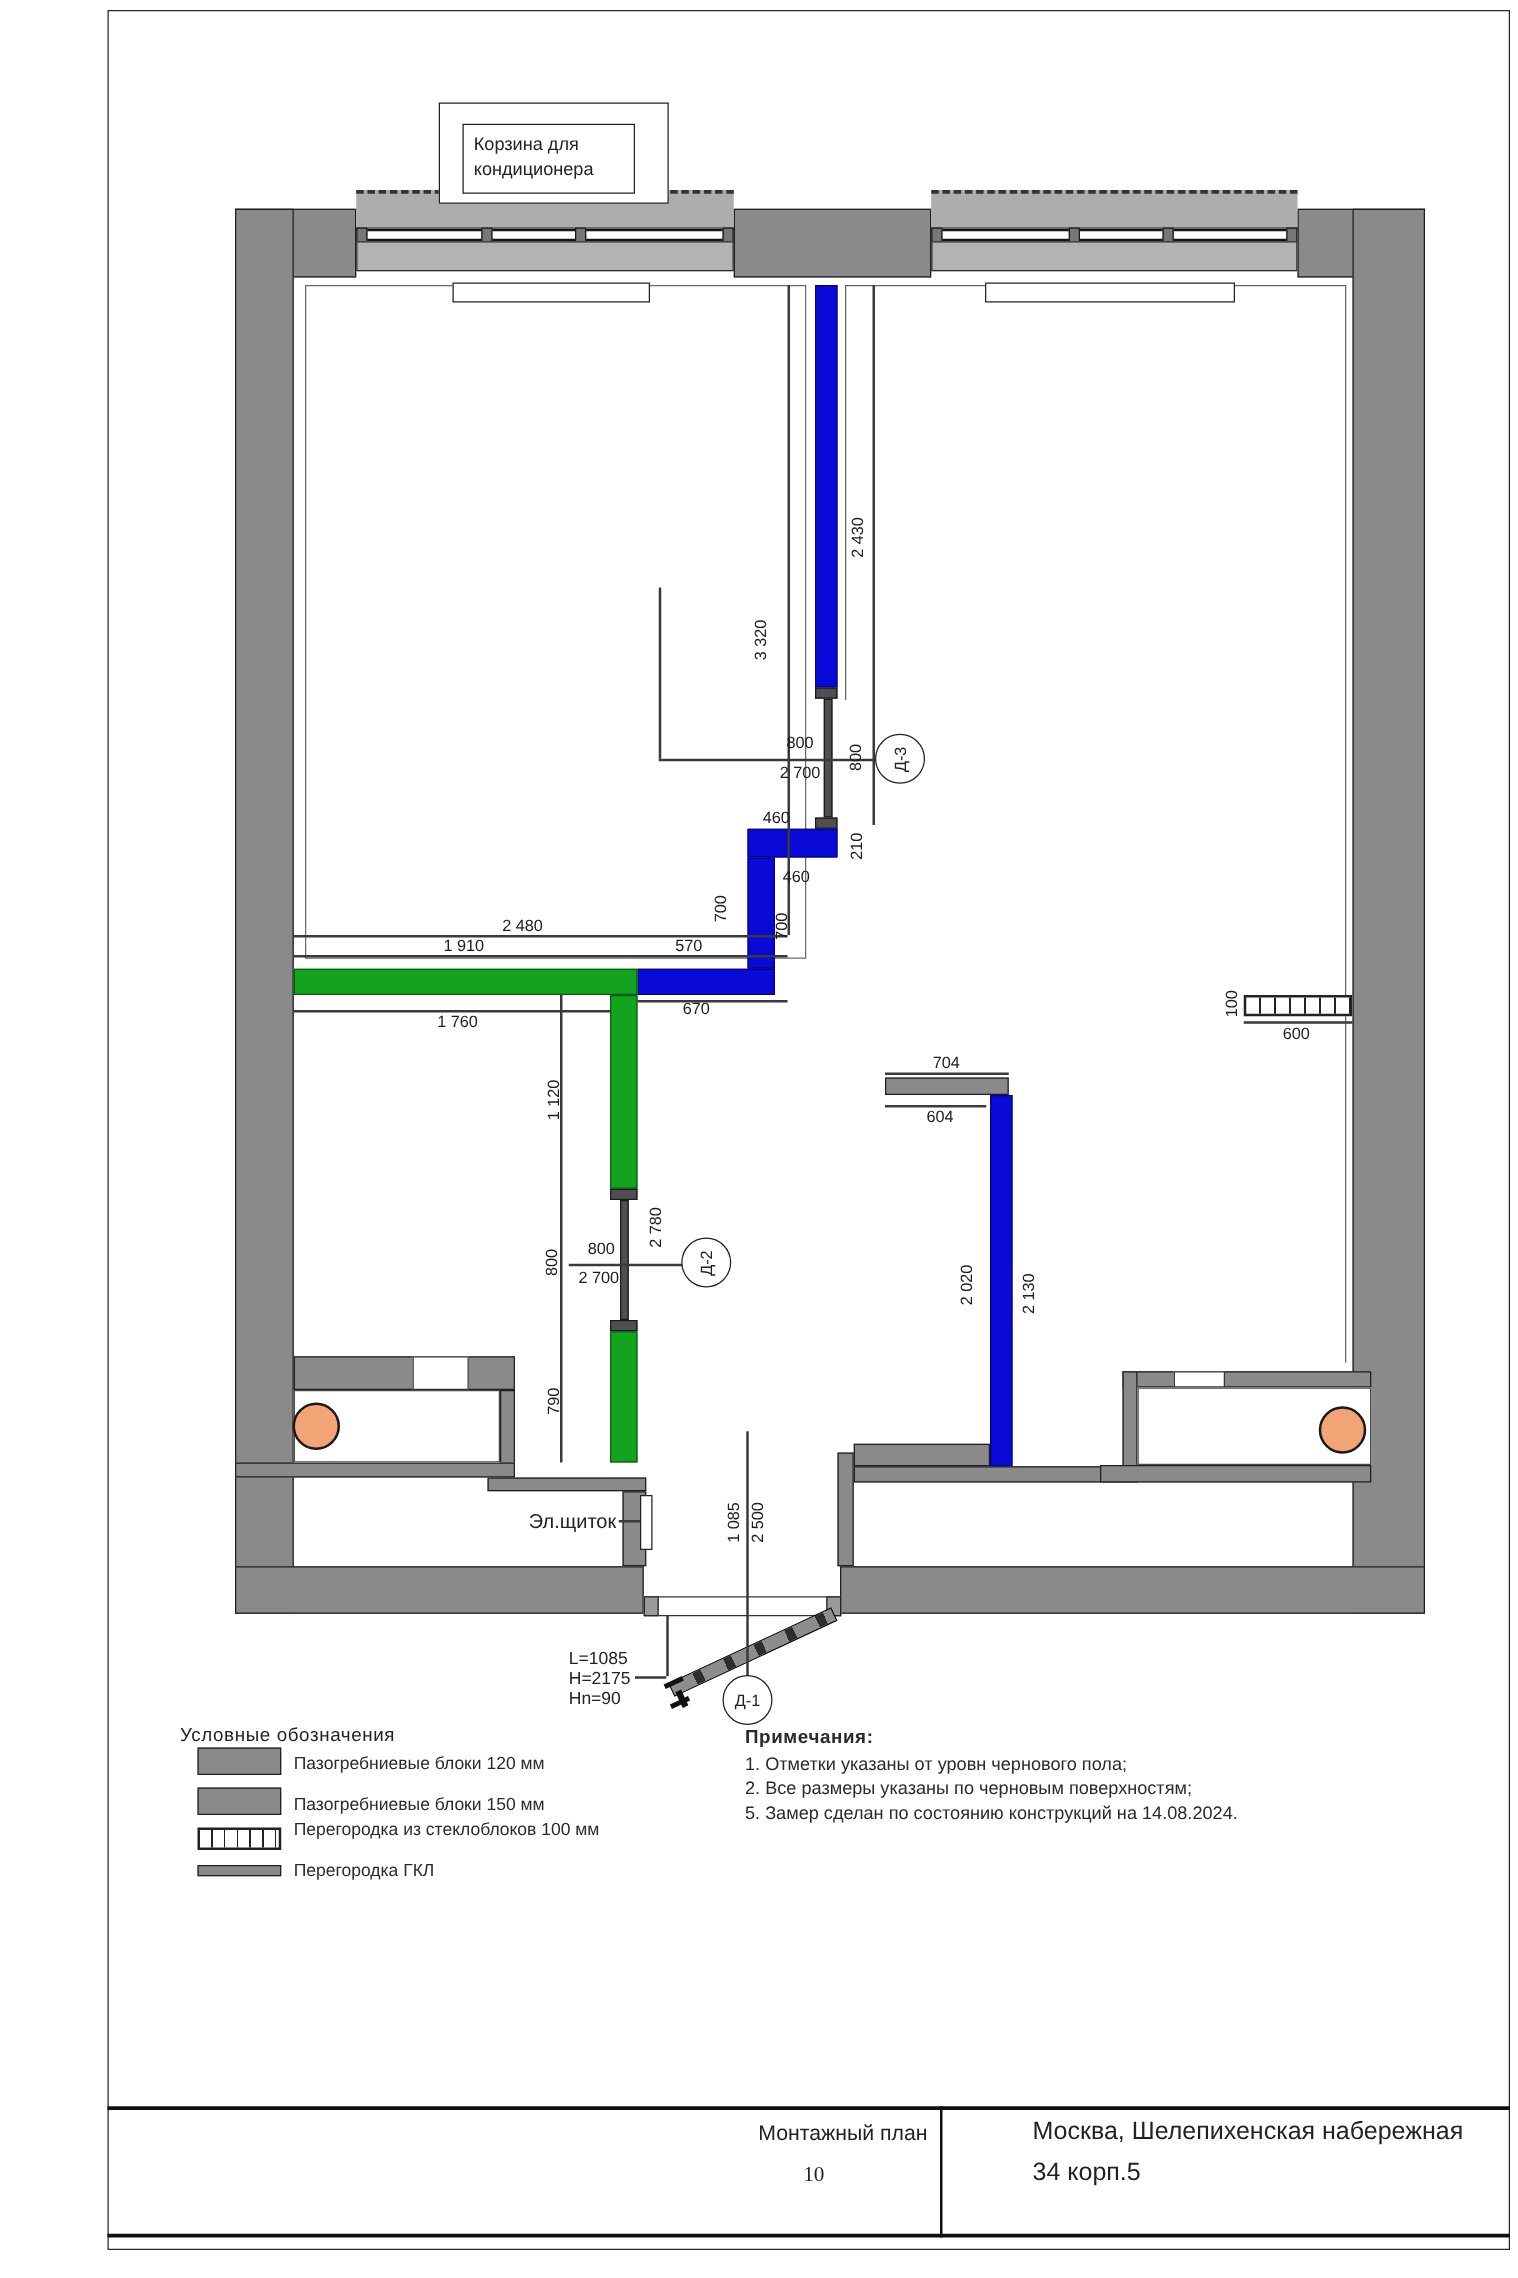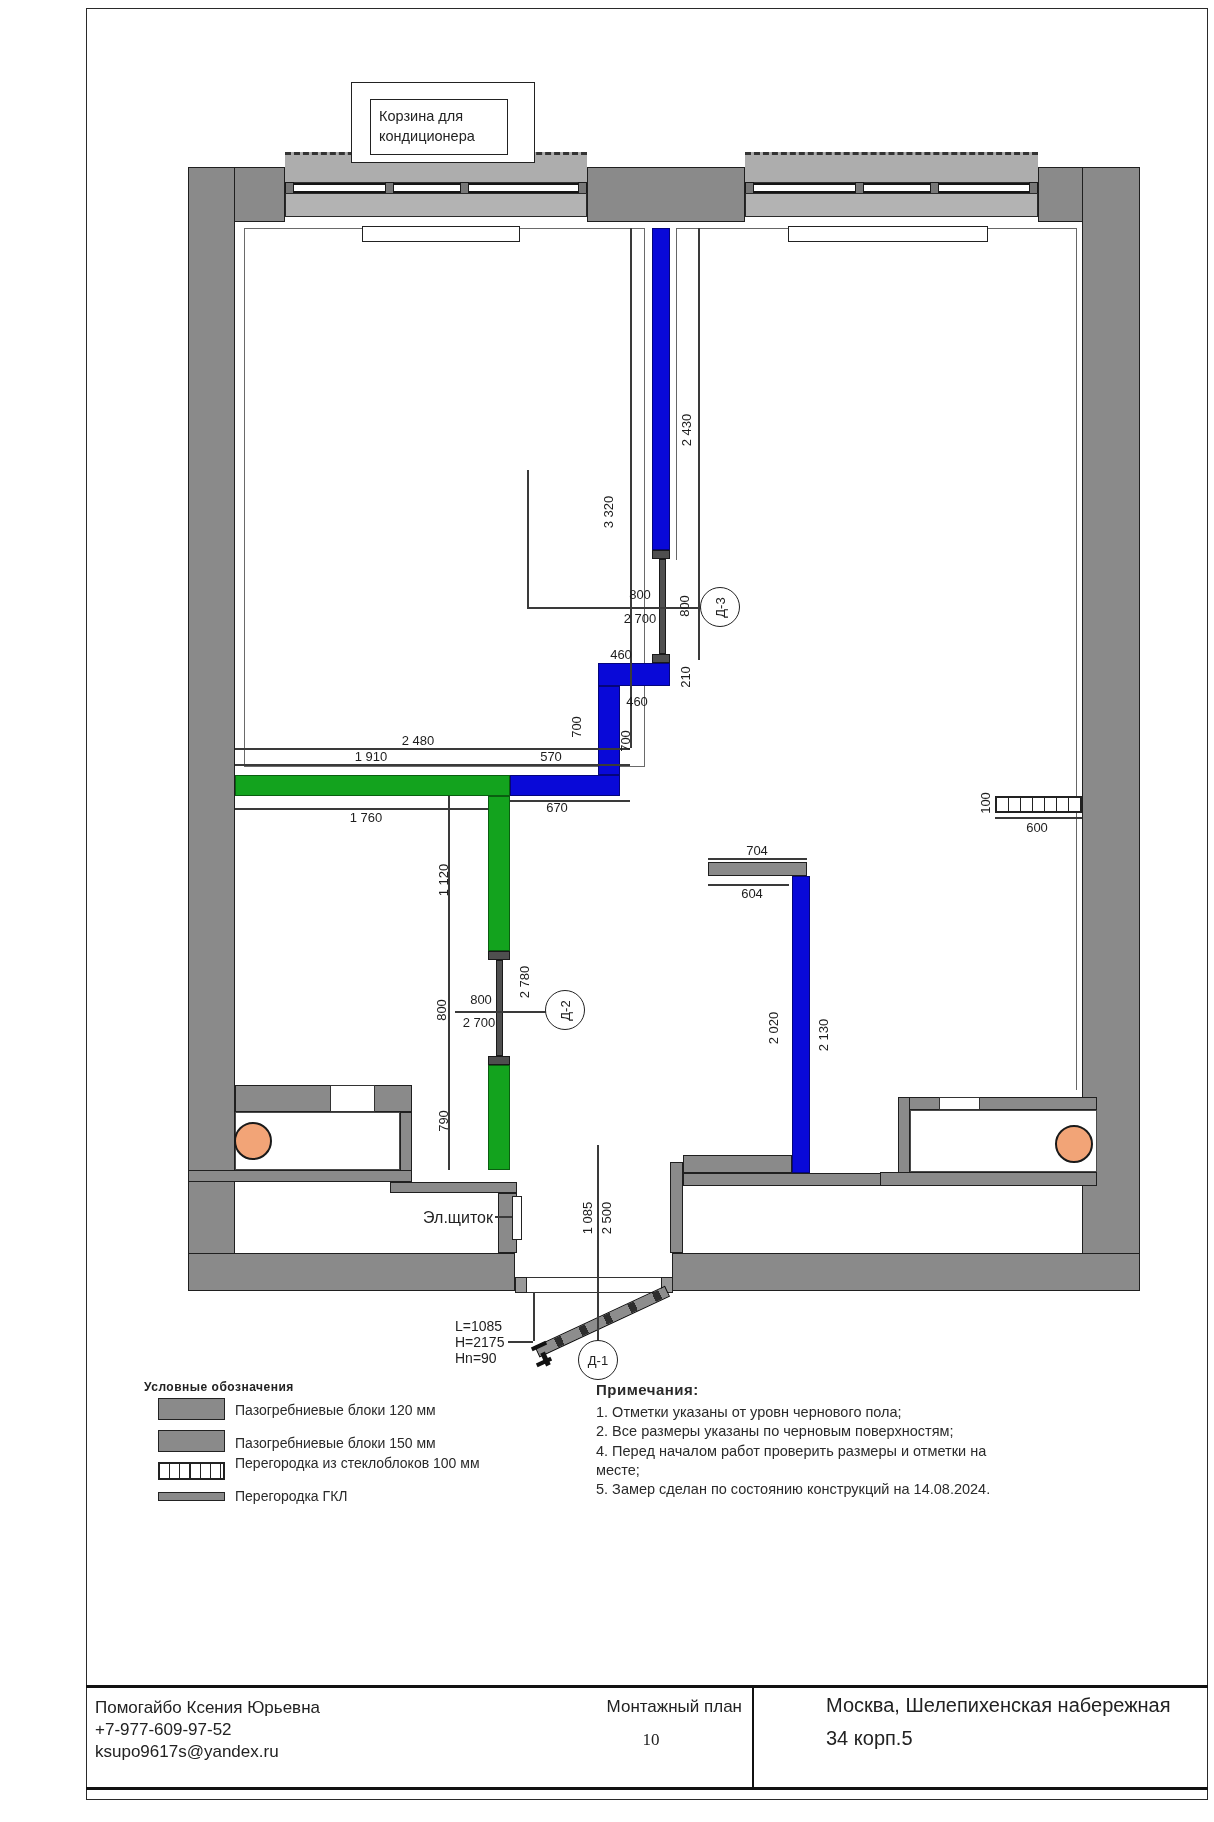--- a/index.html
+++ b/index.html
@@ -37,21 +37,21 @@
   #callout-inner{left:370px;top:99px;width:138px;height:56px;border:1.2px solid #222;background:#fff;
                  display:flex;align-items:center;justify-content:flex-start;padding-left:8px;font-size:14.5px;line-height:1.35;}
   
   #door-leaf{left:537px;top:1346px;width:144px;height:12px;transform-origin:left center;transform:rotate(-25deg);
              background:repeating-linear-gradient(90deg,#8d8d8d 0 20px,#2d2d2d 20px 27px);border:1.5px solid #0c0c0c;}
   .hook{position:absolute;background:#111;}
   
   #door1-specs{left:455px;top:1318px;font-size:14px;line-height:16px;}
   #elpanel-label{left:395px;top:1209px;width:98px;text-align:right;font-size:16px;}
   
-  #legend-title{left:144px;top:1380px;font-size:12px;font-weight:bold;letter-spacing:.5px;}
+  #legend-title{left:144px;top:1380px;font-size:15px;font-weight:normal;letter-spacing:.5px;}
   .leg-label{position:absolute;left:235px;font-size:14px;line-height:15px;width:255px;color:#2a2a2a;}
   .sw{position:absolute;left:158px;width:67px;}
   .sw-solid{height:22px;background:#8a8a8a;border:1.5px solid #222;box-sizing:border-box;}
   .sw-glass{height:18px;background:repeating-linear-gradient(90deg,#fff 0 9px,#222 9px 10.2px);border:2px solid #222;box-sizing:border-box;}
   .sw-gkl{height:9px;background:#8a8a8a;border:1.5px solid #222;box-sizing:border-box;}
   
   #notes{left:596px;top:1380px;width:434px;font-size:14.5px;line-height:19.2px;color:#2a2a2a;}
   #notes .nt{font-weight:bold;font-size:15px;margin-bottom:4px;letter-spacing:.5px;}
   
   .tb-line{background:#111;}
@@ -223,29 +223,23 @@
   <div class="leg-label" style="top:1436px;">Пазогребниевые блоки 150 мм</div>
   <div class="sw sw-glass" style="top:1462px;"></div>
   <div class="leg-label" style="top:1456px;">Перегородка из стеклоблоков 100 мм</div>
   <div class="sw sw-gkl" style="top:1492px;"></div>
   <div class="leg-label" style="top:1489px;">Перегородка ГКЛ</div>
 
   <div id="notes" class="abs">
     <div class="nt">Примечания:</div>
     <div>1. Отметки указаны от уровн чернового пола;</div>
     <div>2. Все размеры указаны по черновым поверхностям;</div>
-    <div>4. Перед началом работ проверить размеры и отметки на месте;</div>
     <div>5. Замер сделан по состоянию конструкций на 14.08.2024.</div>
   </div>
 
   <div class="abs tb-line" style="left:86px;top:1685px;width:1122px;height:3px;"></div>
   <div class="abs tb-line" style="left:86px;top:1787px;width:1122px;height:3px;"></div>
   <div class="abs tb-line" style="left:752px;top:1685px;width:1.5px;height:105px;"></div>
-  <div id="tb-contact" class="abs">
-    <div>Помогайбо Ксения Юрьевна</div>
-    <div>+7-977-609-97-52</div>
-    <div>ksupo9617s@yandex.ru</div>
-  </div>
   <div id="tb-doc" class="abs">Монтажный план</div>
   <div id="tb-page" class="abs">10</div>
   <div id="tb-addr1" class="abs">Москва, Шелепихенская набережная</div>
   <div id="tb-addr2" class="abs">34 корп.5</div>
 </div>
 
 </body></html>

